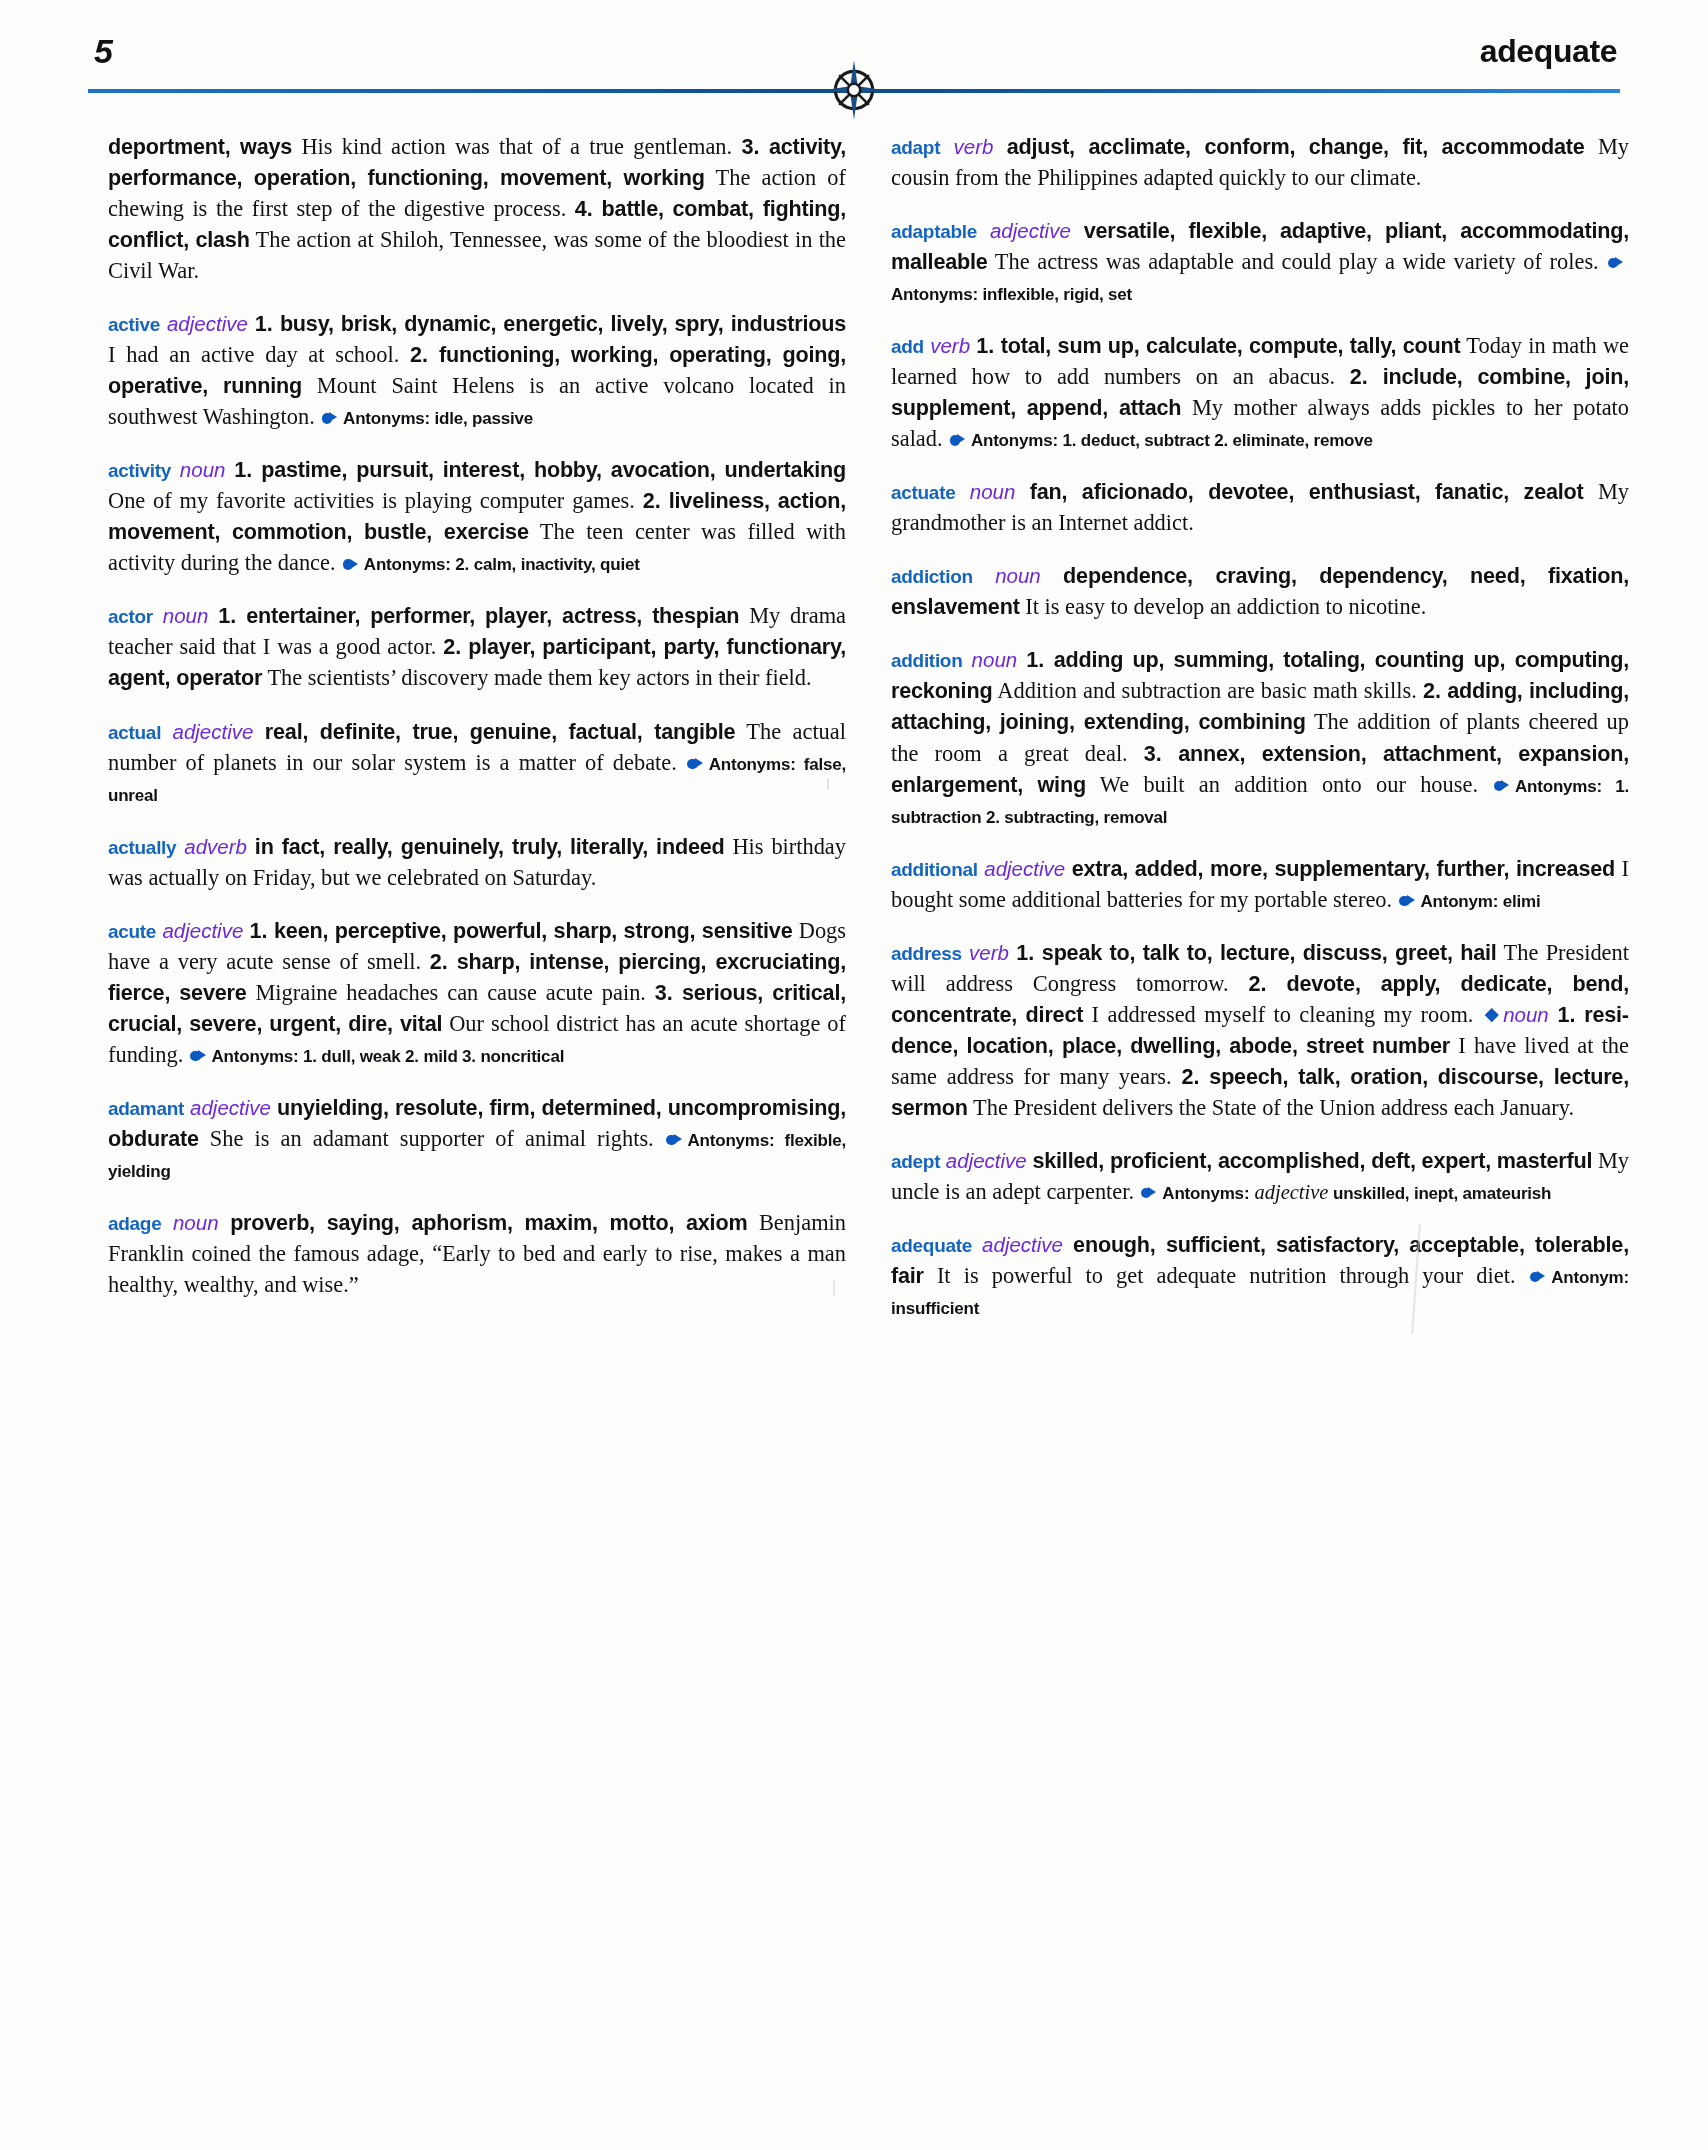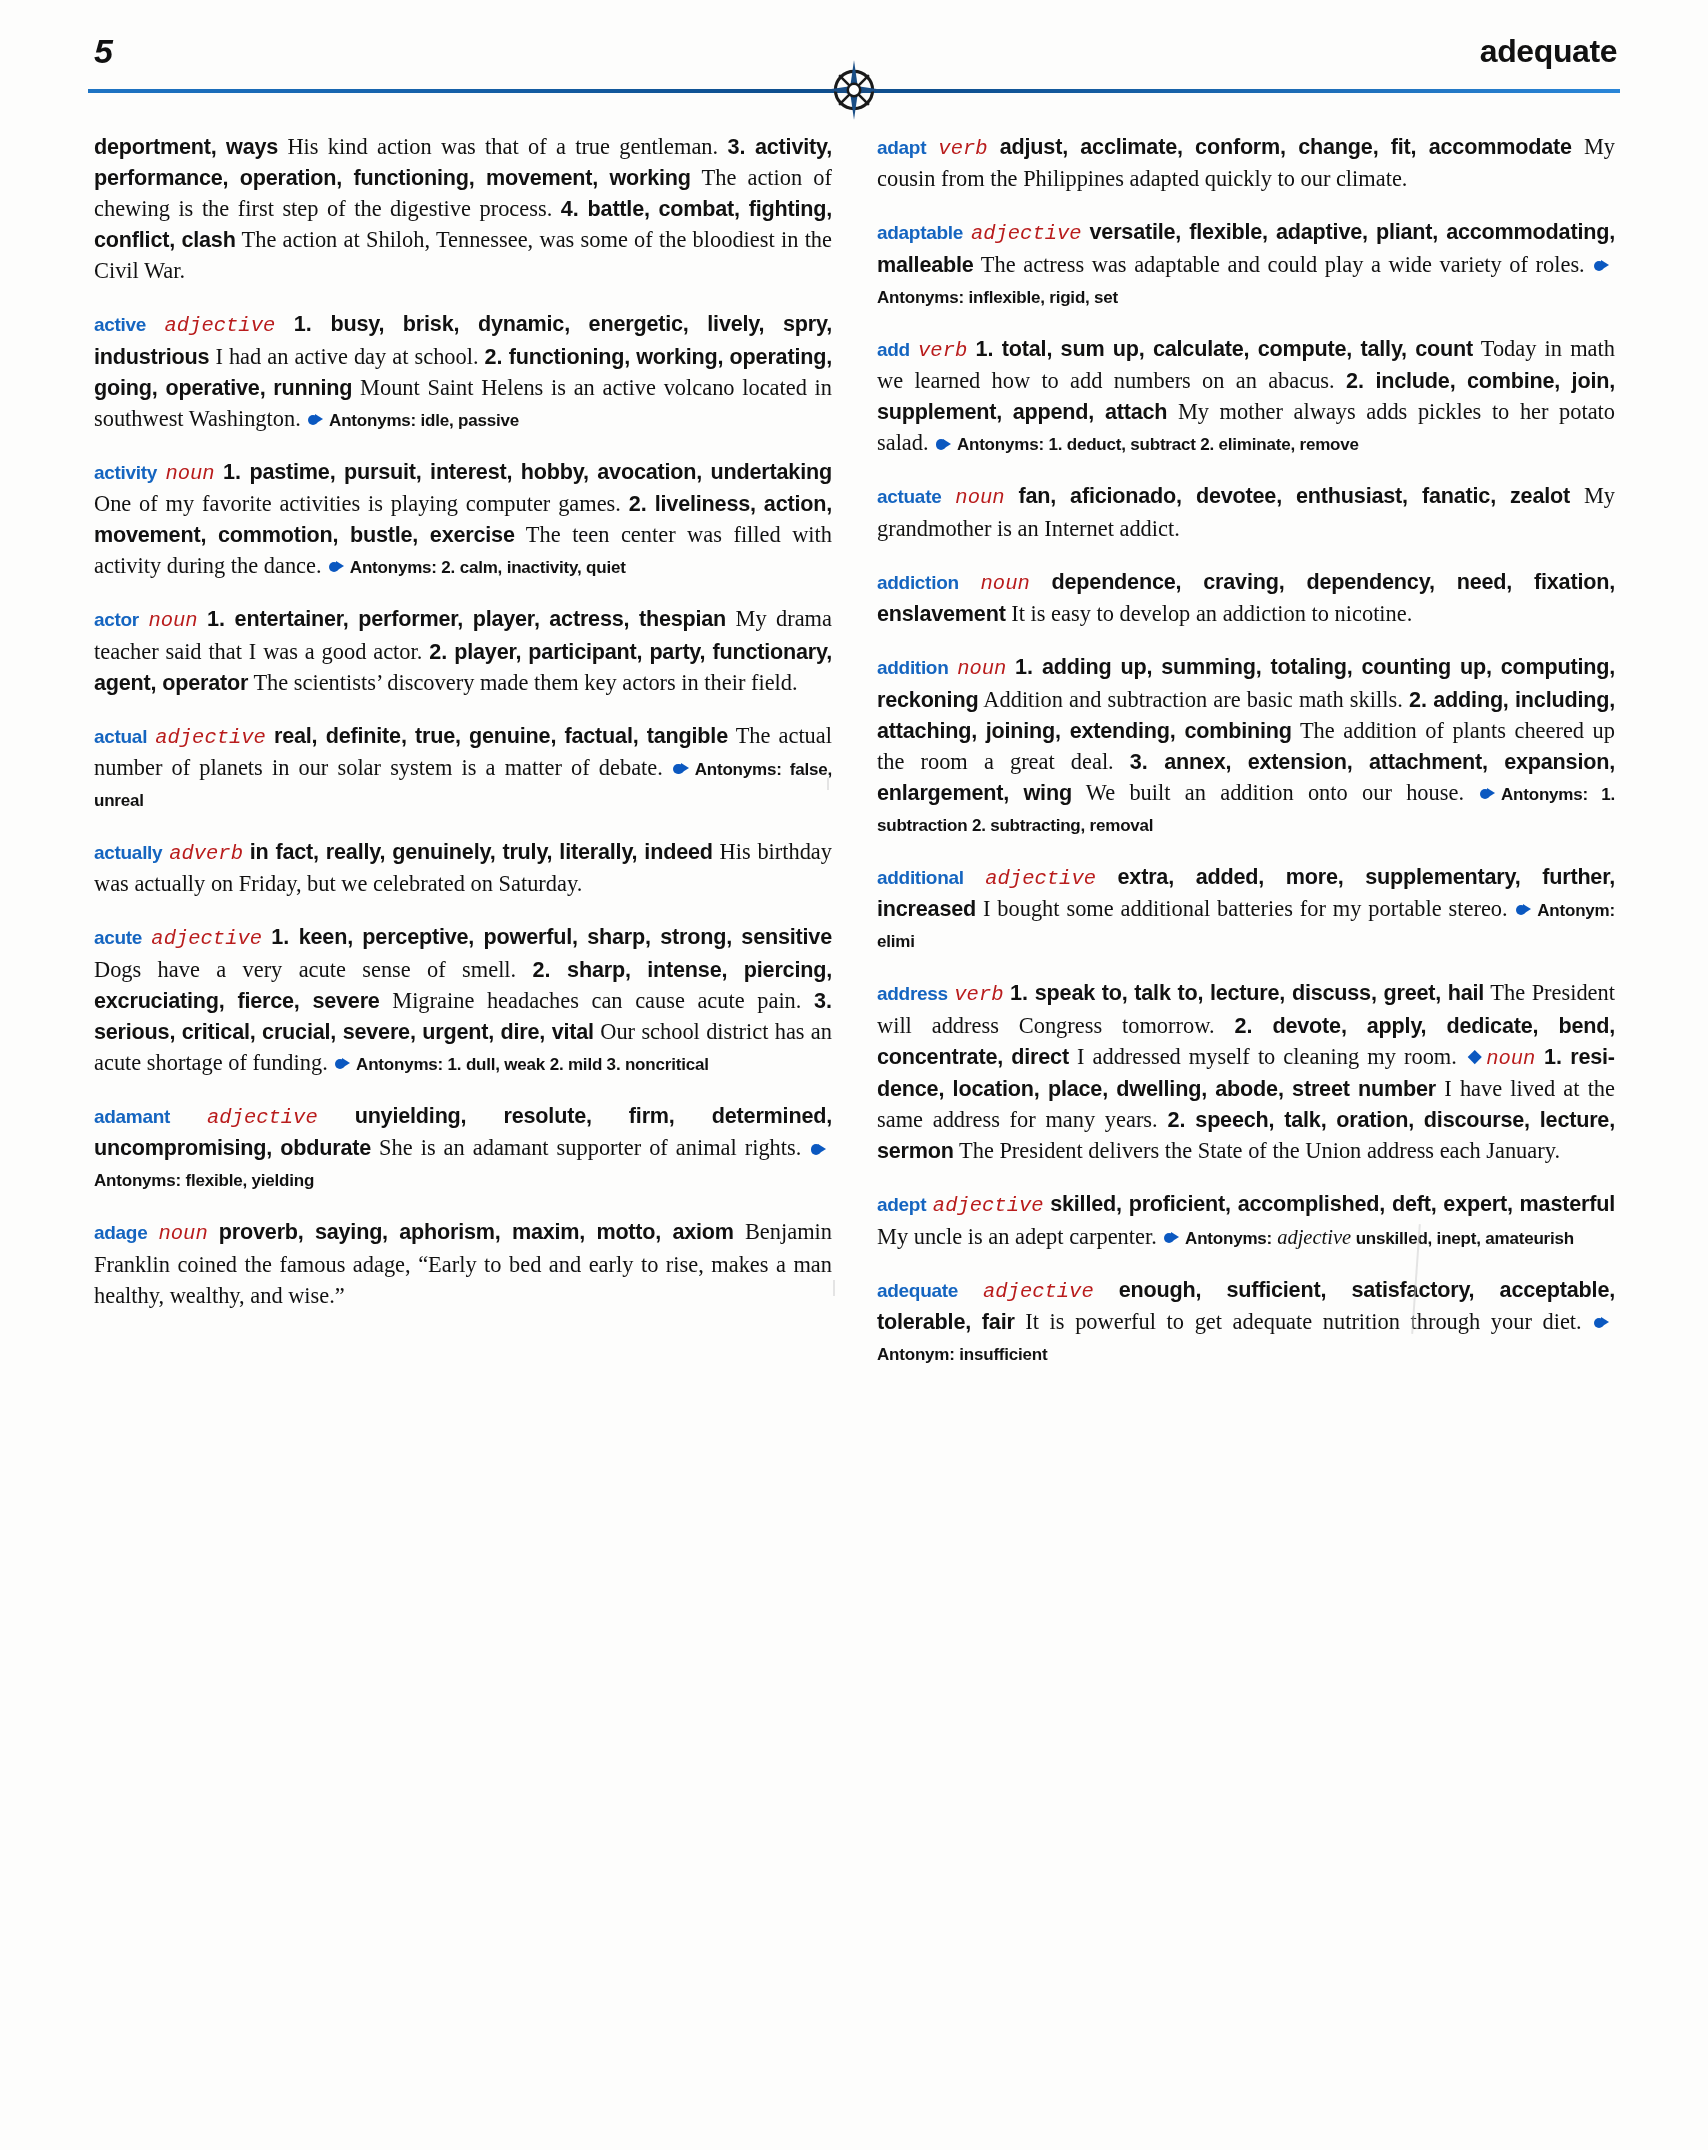--- a/index.html
+++ b/index.html
@@ -68,21 +68,21 @@
     top: 60px;
     width: 62px;
     height: 62px;
     margin-left: -31px;
     margin-top: -30px;
   }
 
   
   .cols {
     position: absolute;
-    left: 94px;
+    left: 108px;
     top: 131px;
     width: 1522px;
     display: flex;
     gap: 45px;
   }
   .col {
     width: 738px;
     flex: 0 0 738px;
   }
 
@@ -100,24 +100,24 @@
   .entry:last-child { margin-bottom: 0; }
 
   .hw {
     font-family: "Liberation Sans", sans-serif;
     font-weight: bold;
     font-size: 19px;
     color: #1565c0;
     letter-spacing: -0.3px;
   }
   .pos {
-    font-family: Liberation Mono, monospace;
+    font-family: Liberation Sans, sans-serif;
     font-style: italic;
     font-size: 20.5px;
-    color: #b91c1c;
+    color: #6d28d9;
   }
   .syn {
     font-family: "Liberation Sans", sans-serif;
     font-weight: bold;
     font-size: 21.6px;
     color: #111;
     letter-spacing: -0.2px;
   }
   .ex {
     font-family: "Liberation Serif", serif;

